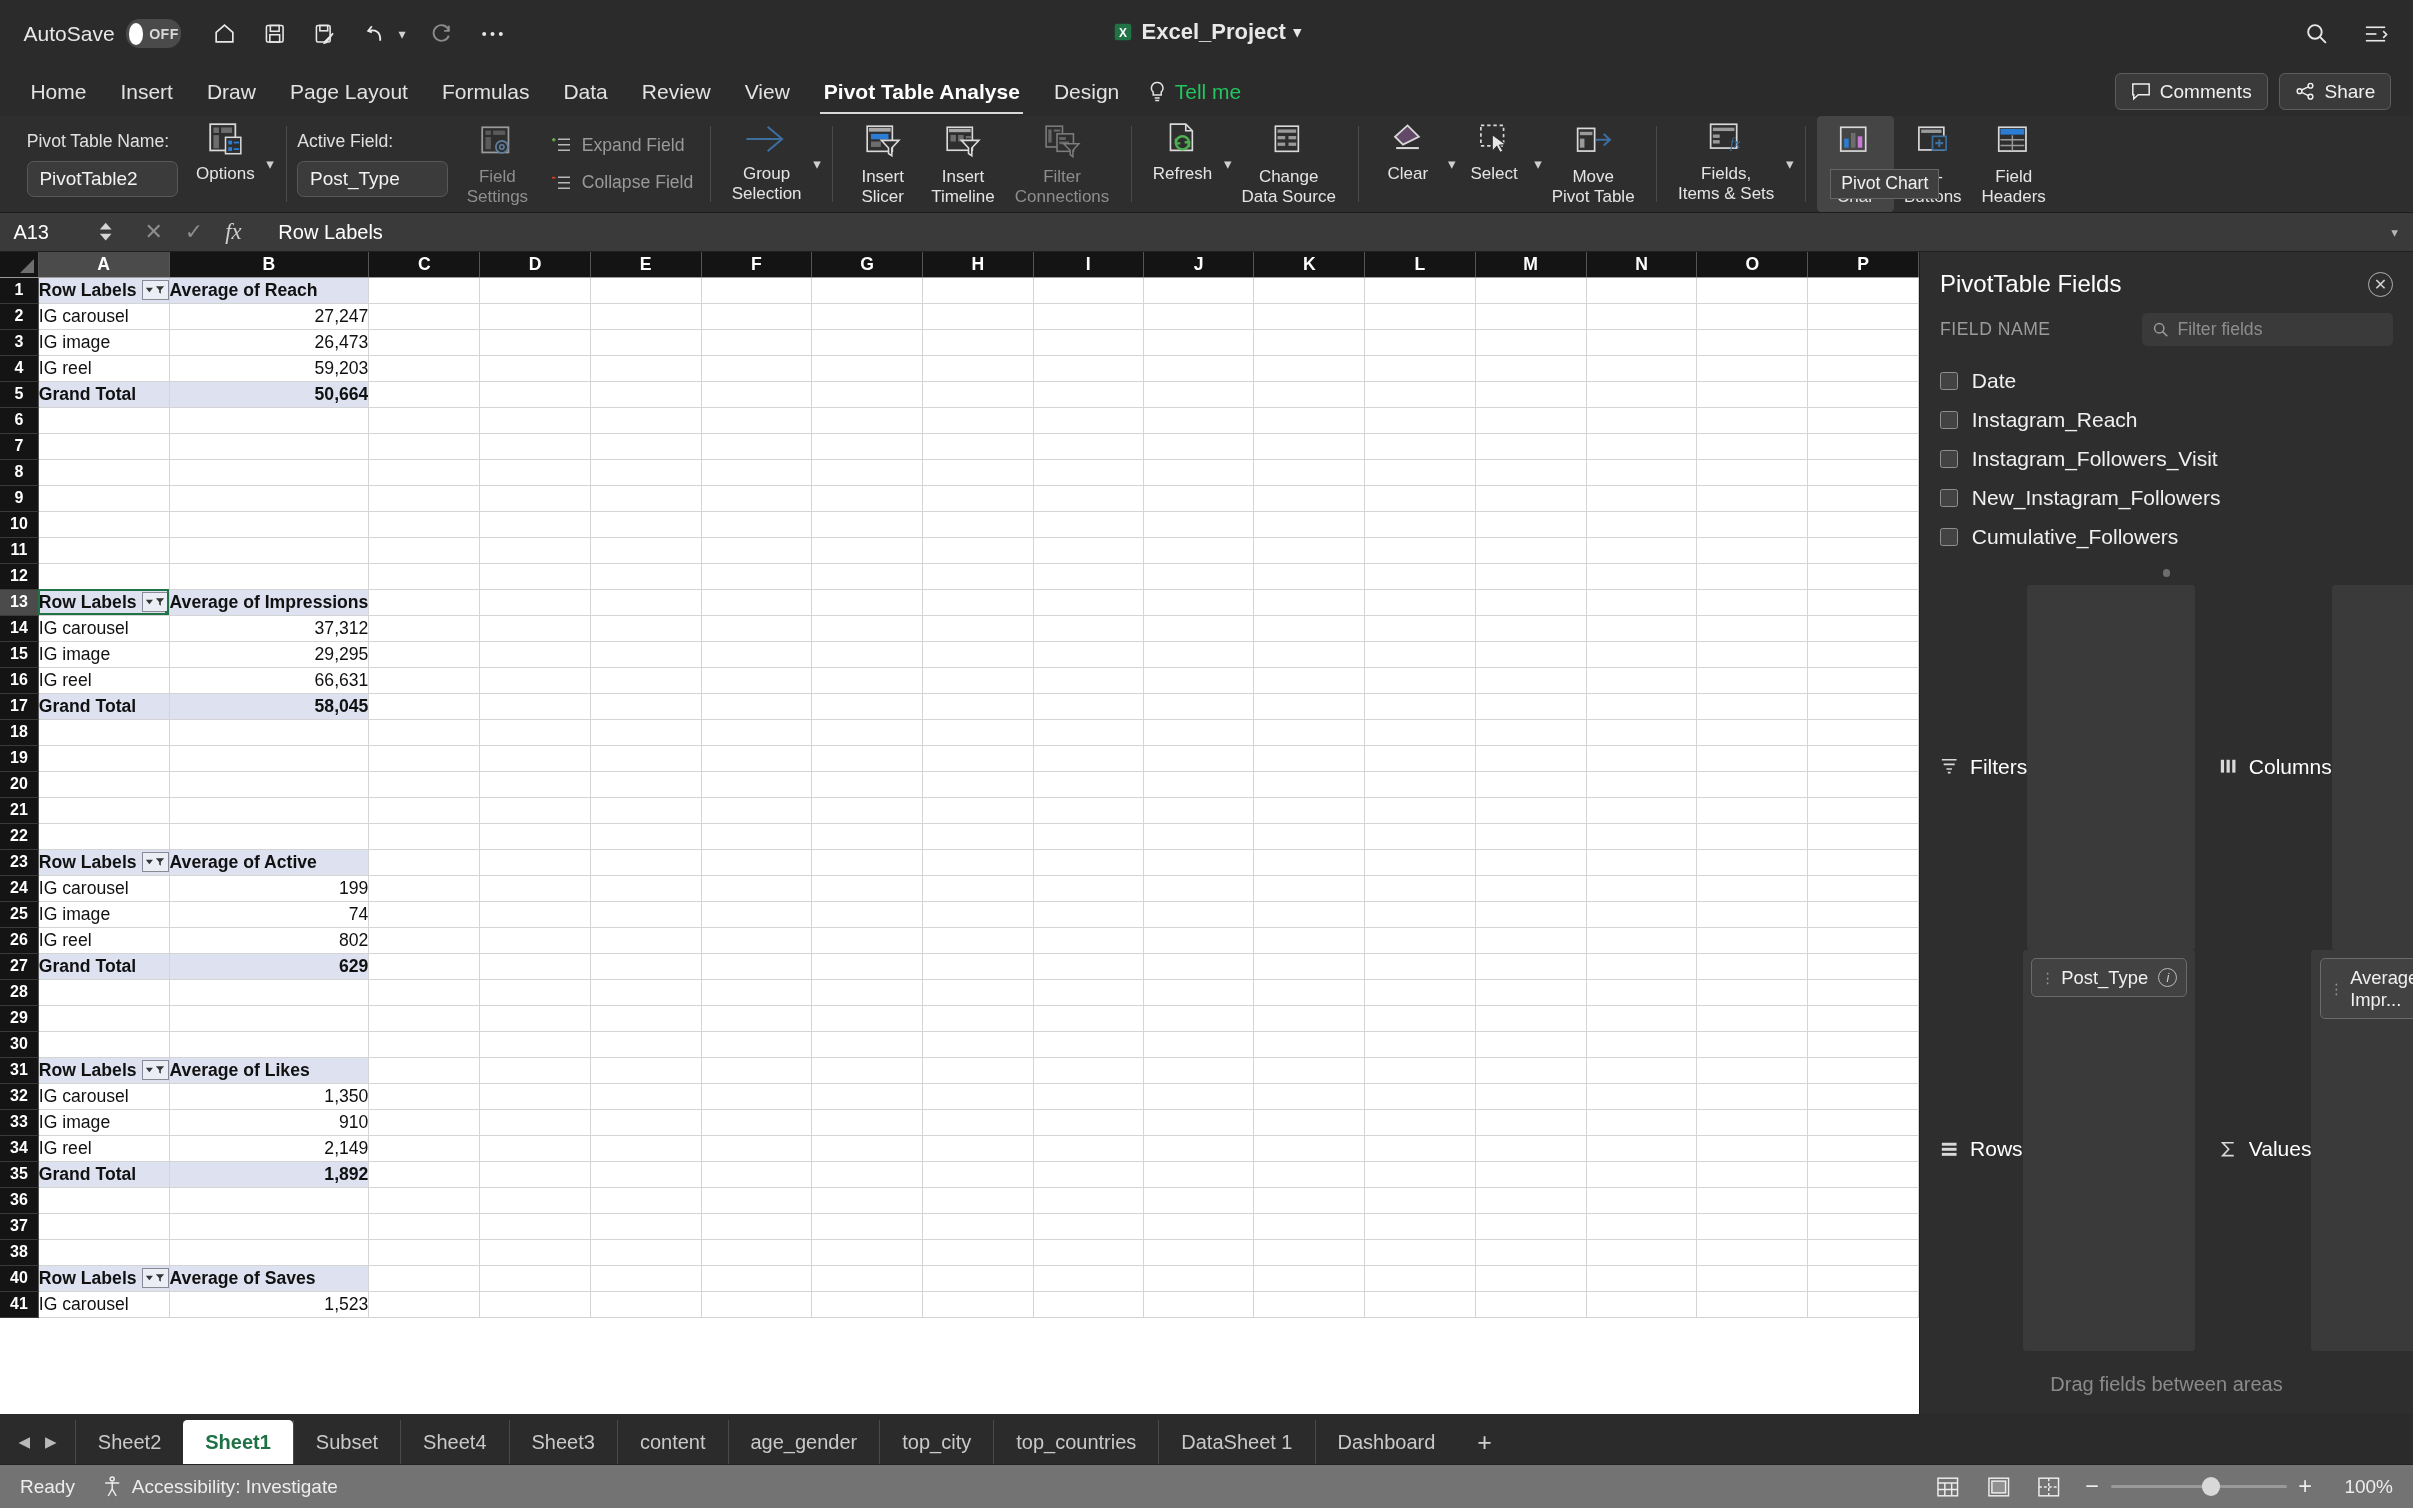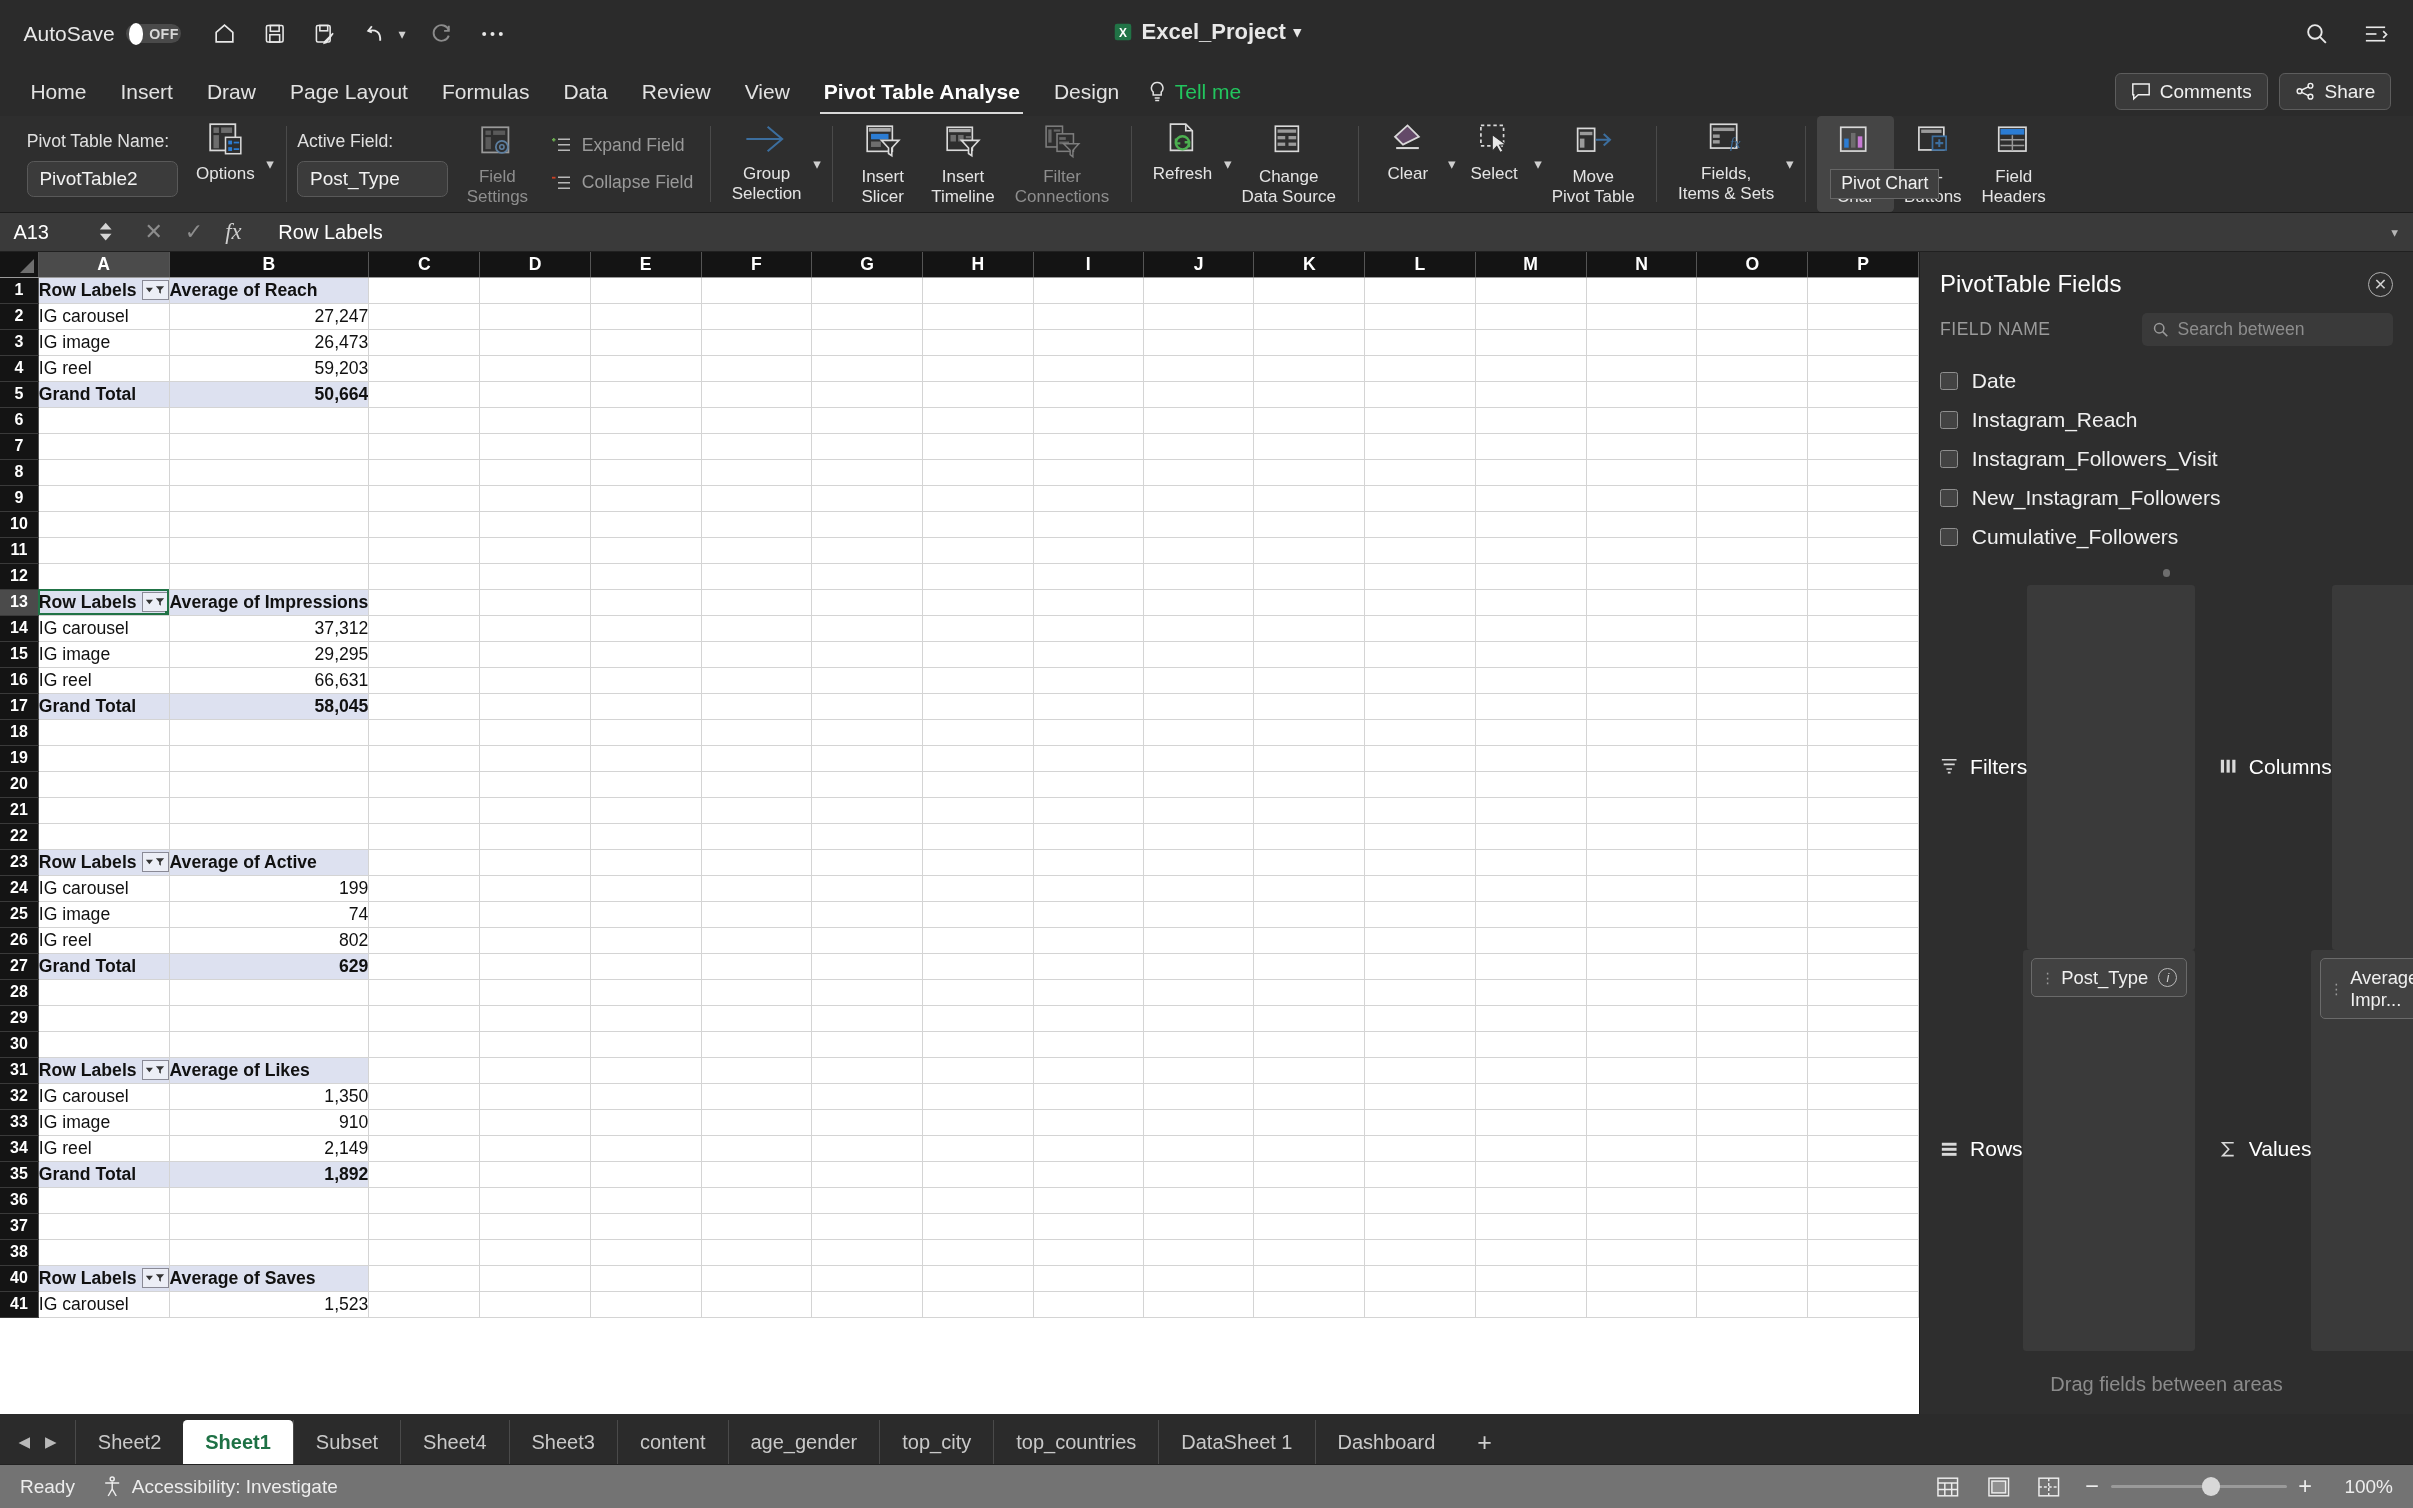--- a/index.html
+++ b/index.html
@@ -12,21 +12,21 @@
   .app { width:2413px; height:1508px; display:flex; flex-direction:column; }
 
   
   .titlebar {
     height:67px; background:#2b2b2b; display:flex; align-items:center;
     padding:0 23.5px; position:relative; flex:0 0 67px;
   }
   .autosave-wrap { display:flex; align-items:center; gap:11.7px; }
   .autosave-label { font-size:21px; color:#e8e8e8; }
   .toggle {
-    width:55px; height:19px; border-radius:13.4px; background:#4a4a4a;
+    width:55px; height:29px; border-radius:13.4px; background:#4a4a4a;
     display:flex; align-items:center; padding:2.5px; position:relative;
   }
   .toggle .knob { width:22px; height:22px; border-radius:50%; background:#fff; }
   .toggle .off { font-size:14.2px; font-weight:bold; color:#d8d8d8; margin-left:5.9px; letter-spacing:0.4px;}
   .qa-icons { display:flex; align-items:center; gap:22px; margin-left:28.5px; }
   .qa-icon { width:28.5px; height:28.5px; display:flex; align-items:center; justify-content:center; cursor:pointer; }
   .qa-icon svg { display:block; }
   .chev { font-size:14.2px; color:#d0d0d0; margin-left:-13.4px; }
   .doc-title {
     position:absolute; left:0; right:0; text-align:center;
@@ -1468,21 +1468,21 @@
         <span class="fields-title">PivotTable Fields</span>
         <span class="closeX">✕</span>
       </div>
       <div class="fieldname-row">
         <span class="fieldname-lbl">FIELD NAME</span>
         <span class="searchbox">
           <svg width="17" height="17" viewBox="0 0 20 20" fill="none" stroke="#9a9a9a" stroke-width="1.8">
               <circle cx="8.5" cy="8.5" r="5.5"></circle>
               <path d="M12.5 12.5 L18 18"></path>
             </svg>
-          <span>Search between</span>
+          <span>Filter fields</span>
         </span>
       </div>
 
       <div class="flist">
         <div class="fitem">
           <span class="fcb"></span>
           <span>Date</span>
         </div>
         <div class="fitem">
           <span class="fcb"></span>

